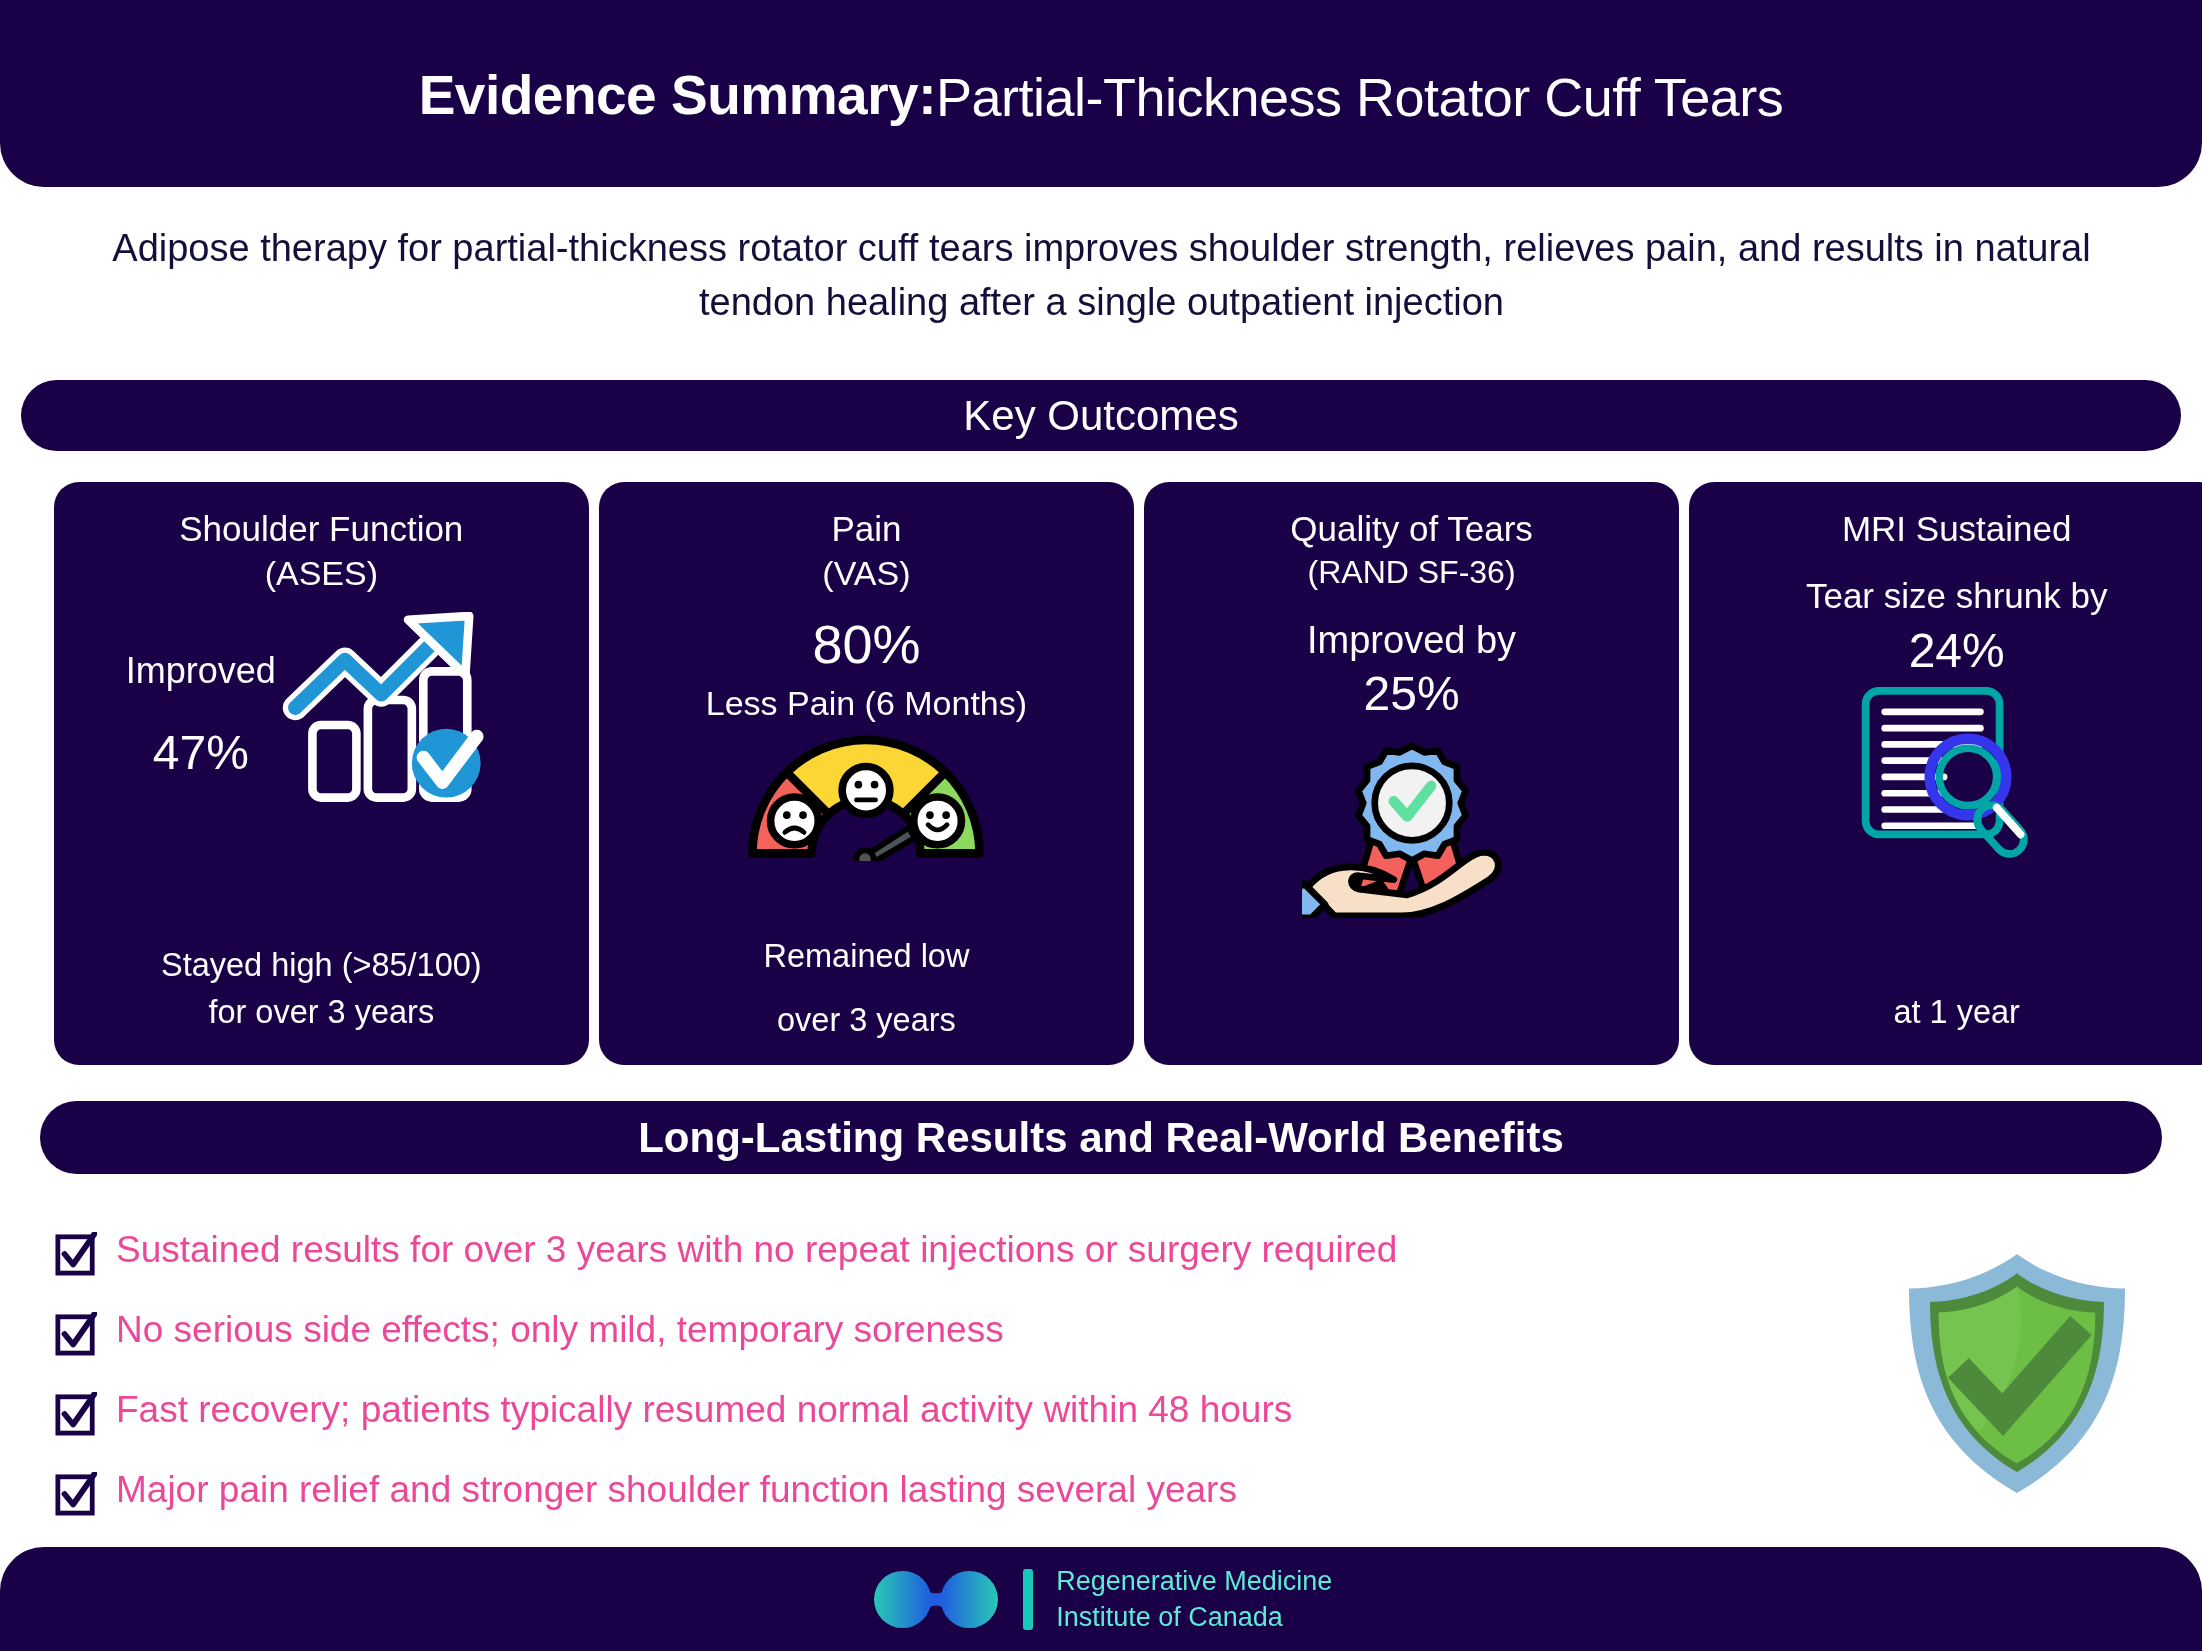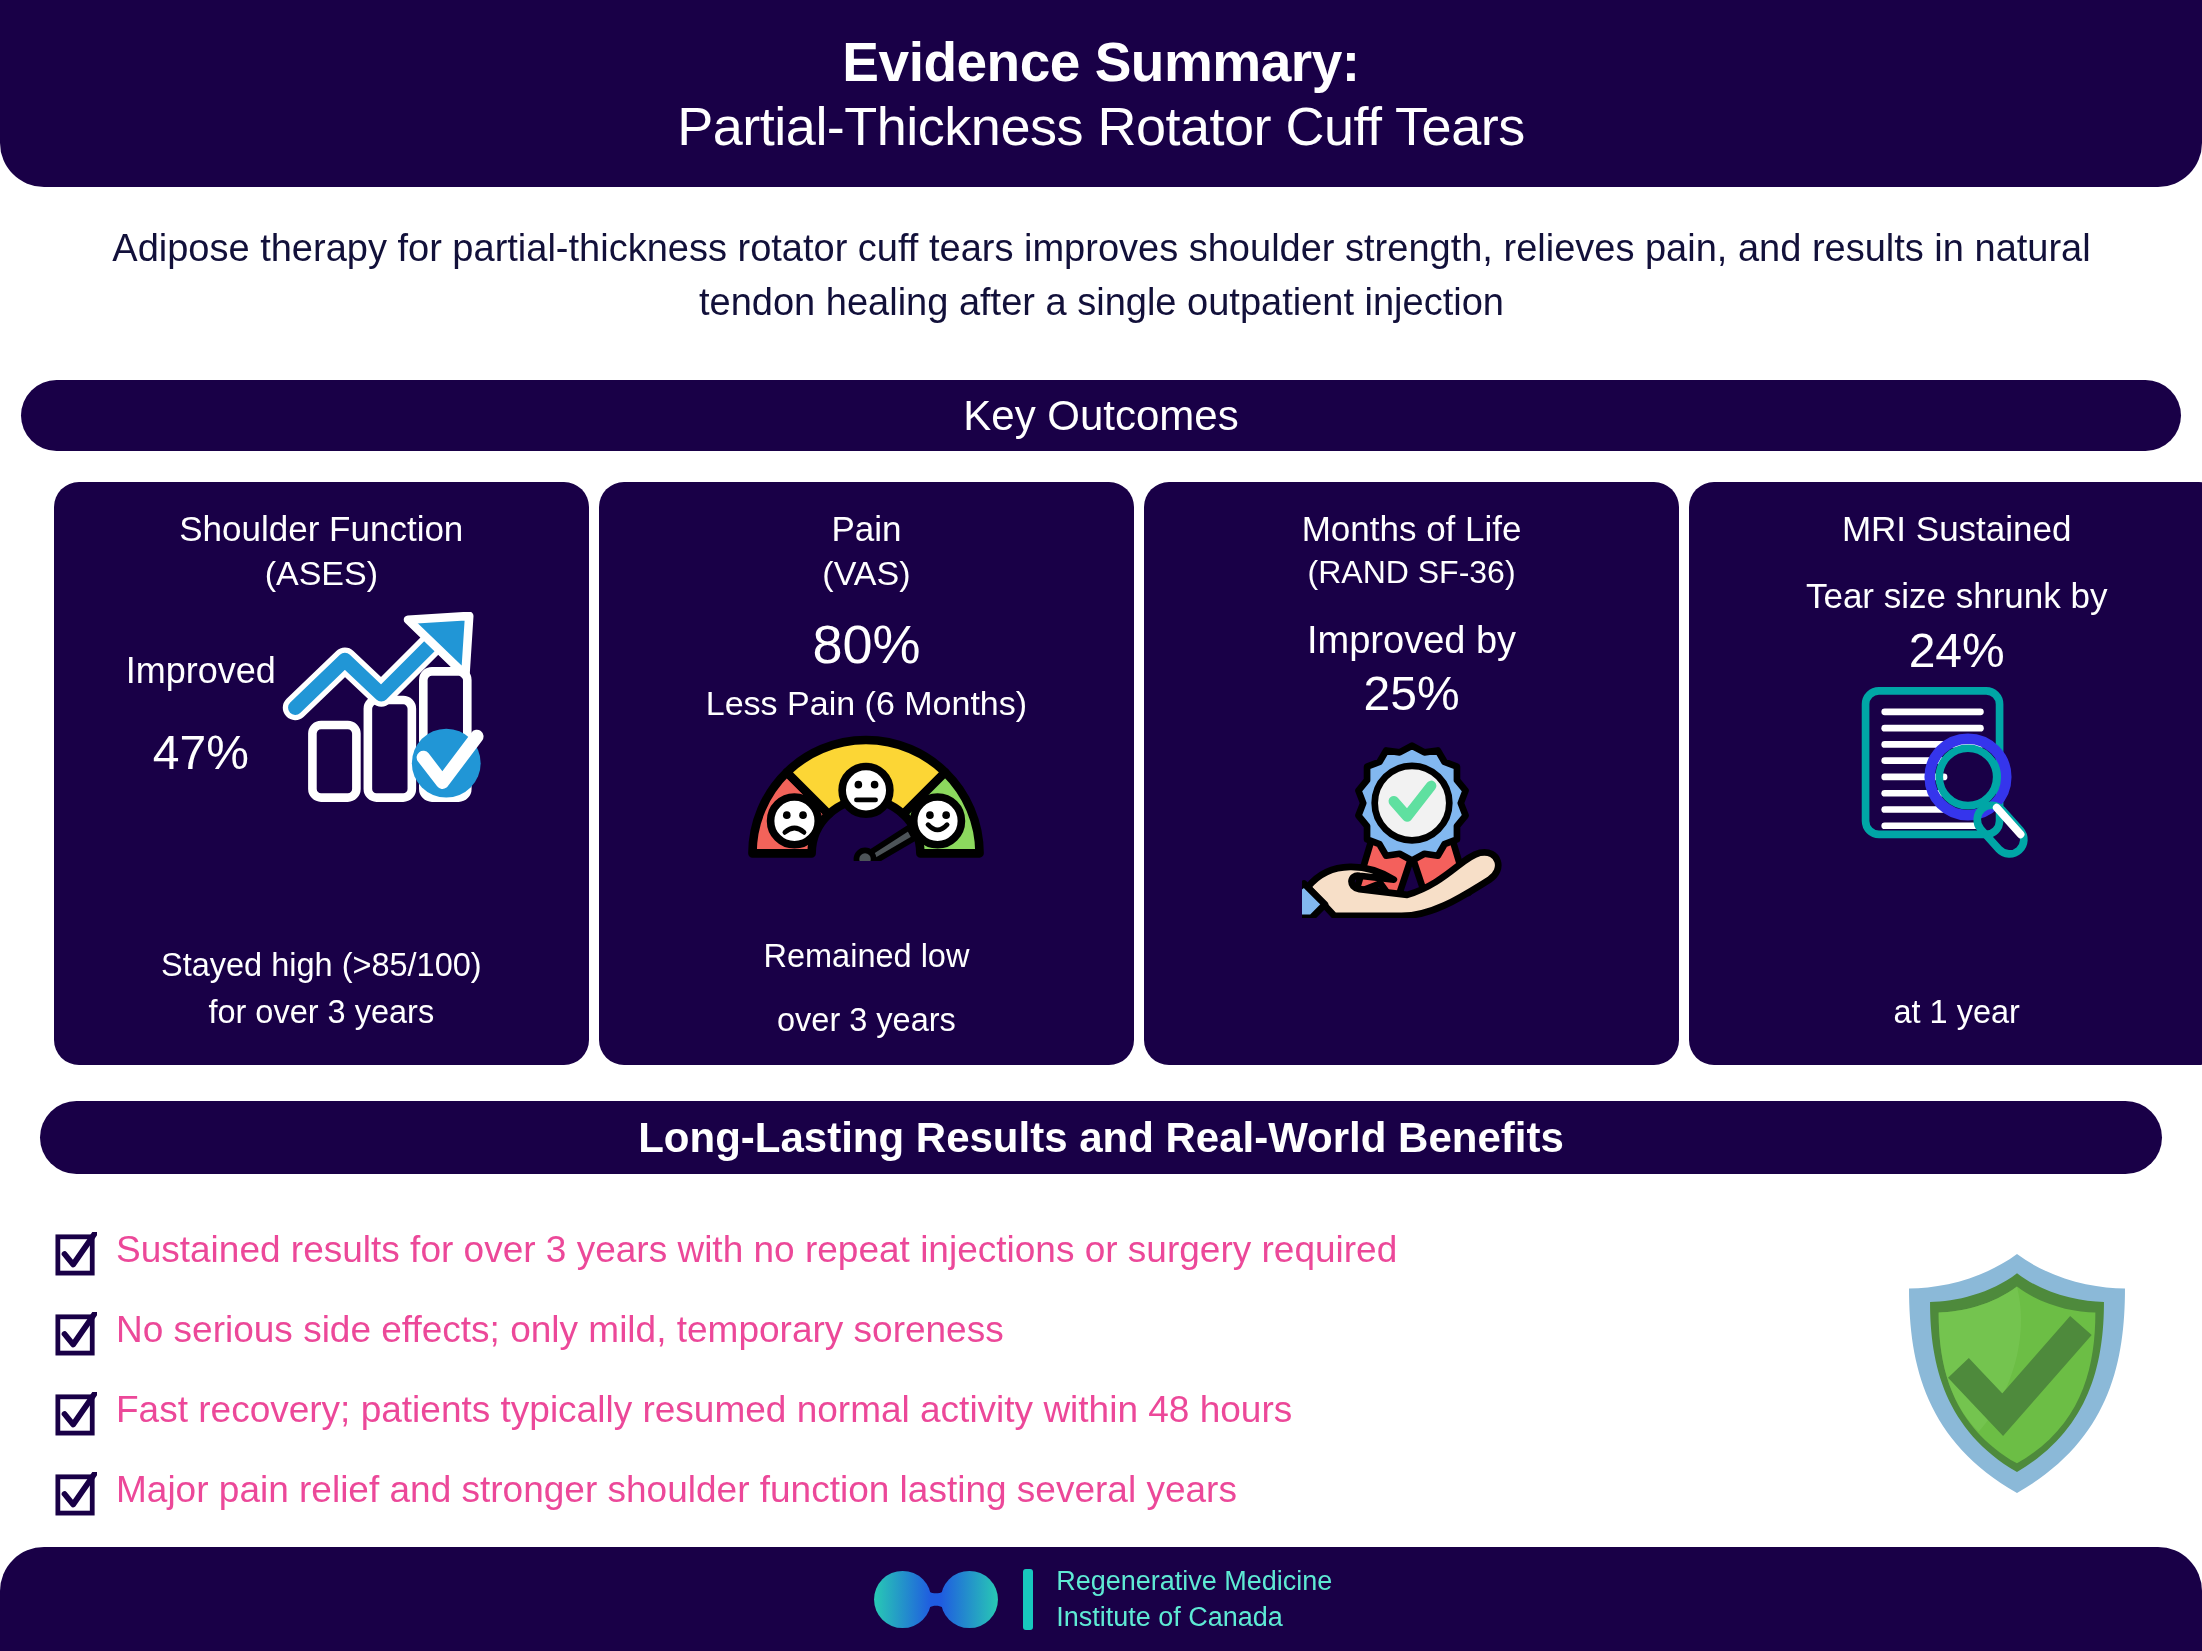--- a/index.html
+++ b/index.html
@@ -15,21 +15,21 @@
     background: #ffffff;
   }
 
   
   .header {
     position: absolute;
     left: 0; top: 0;
     width: 2202px; height: 187px;
     background: #190047;
     border-radius: 0 0 44px 44px;
-    display: flex; flex-direction: column;
+    display: flex; flex-direction: row;
     align-items: center; justify-content: center;
     padding-top: 3.8px;
   }
   .header-line1 {
     color: #ffffff;
     font-size: 55px;
     font-weight: 700;
     letter-spacing: -0.5px;
     line-height: 1.05;
   }
@@ -279,21 +279,21 @@
         </span>
         <div class="card-foot c2-foot">
           <div>Remained low</div>
           <div style="margin-top:17px">over 3 years</div>
         </div>
       </div>
     </div>
 
     <div class="card">
       <div class="card-inner">
-        <div class="card-title">Months of Life</div>
+        <div class="card-title">Quality of Tears</div>
         <div class="card-sub" style="font-size:32px">(RAND SF-36)</div>
         <div class="card-mid" style="margin-top:23px;font-size:38px">Improved by</div>
         <div class="card-big">25%</div>
         <span class="c3-icon">
           <svg width="220" height="182" viewBox="0 0 230 190">
 
             <path d="M74 104 L56 164 L82 154 L98 176 L118 116 Z" fill="#f4605c" stroke="#000000" stroke-width="7" stroke-linejoin="round"></path>
             <path d="M156 104 L174 164 L148 154 L132 176 L112 116 Z" fill="#f4605c" stroke="#000000" stroke-width="7" stroke-linejoin="round"></path>
 
             <g transform="translate(115,72)">

